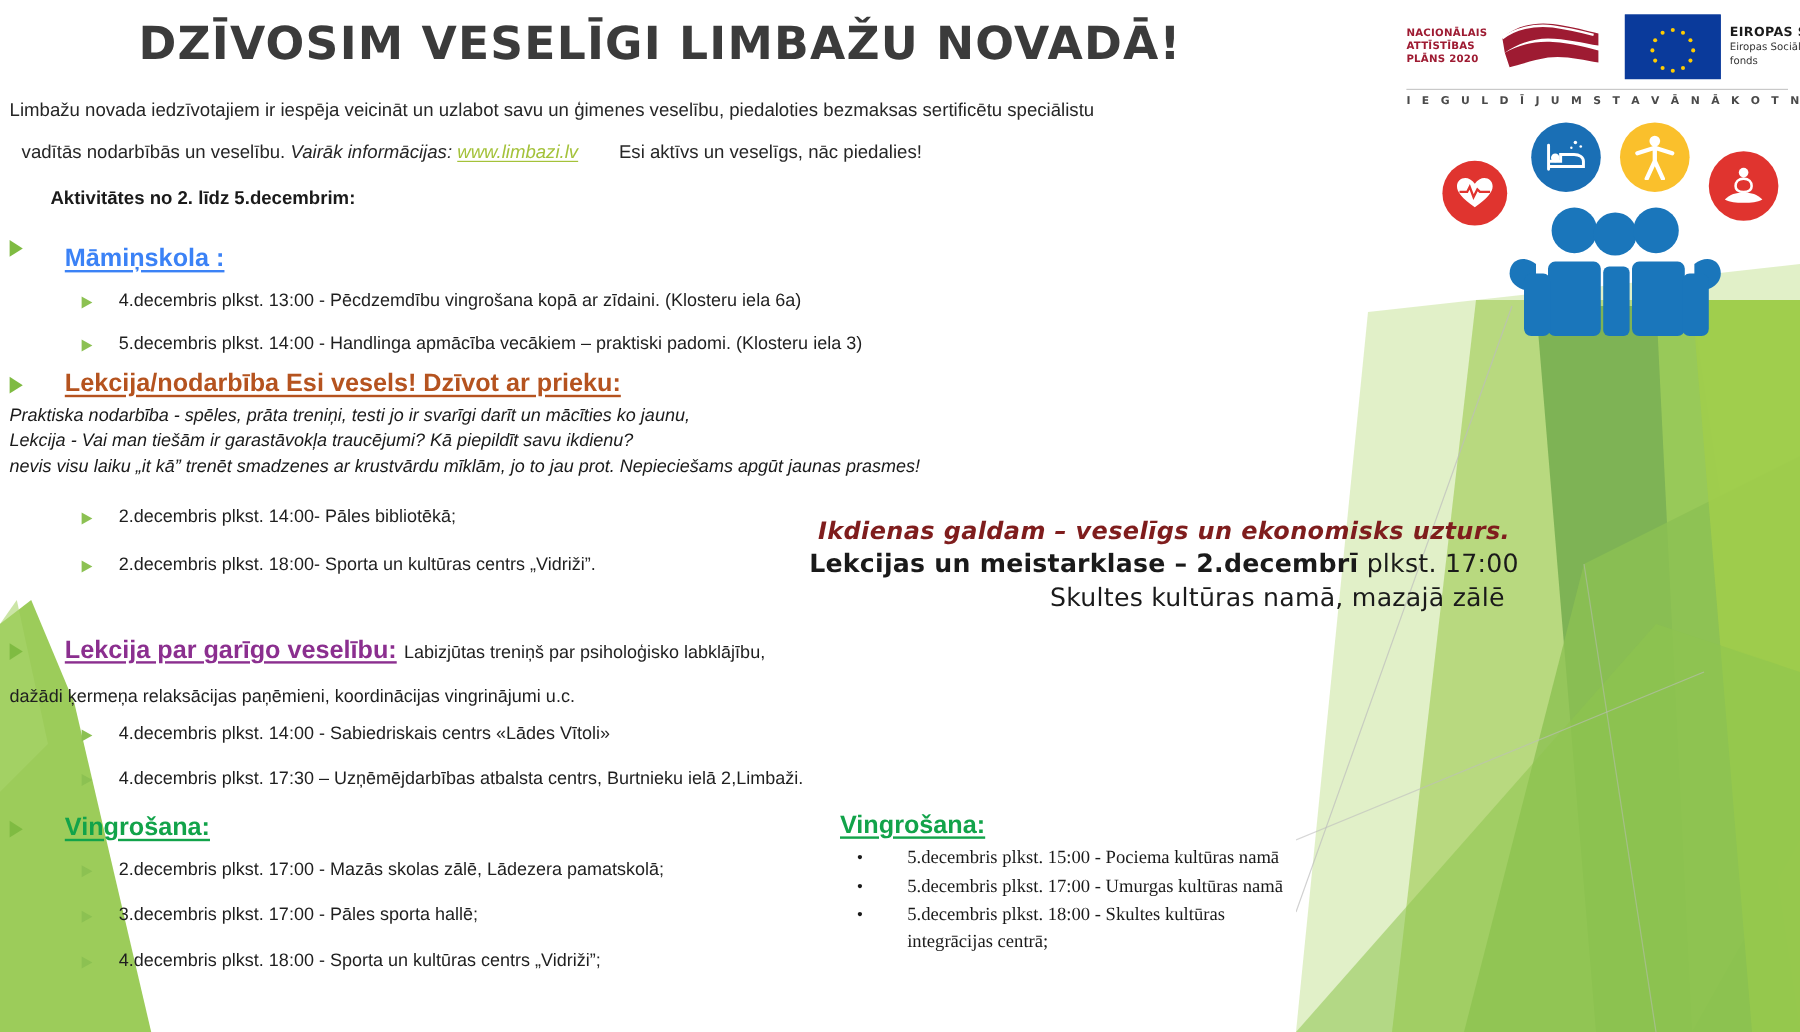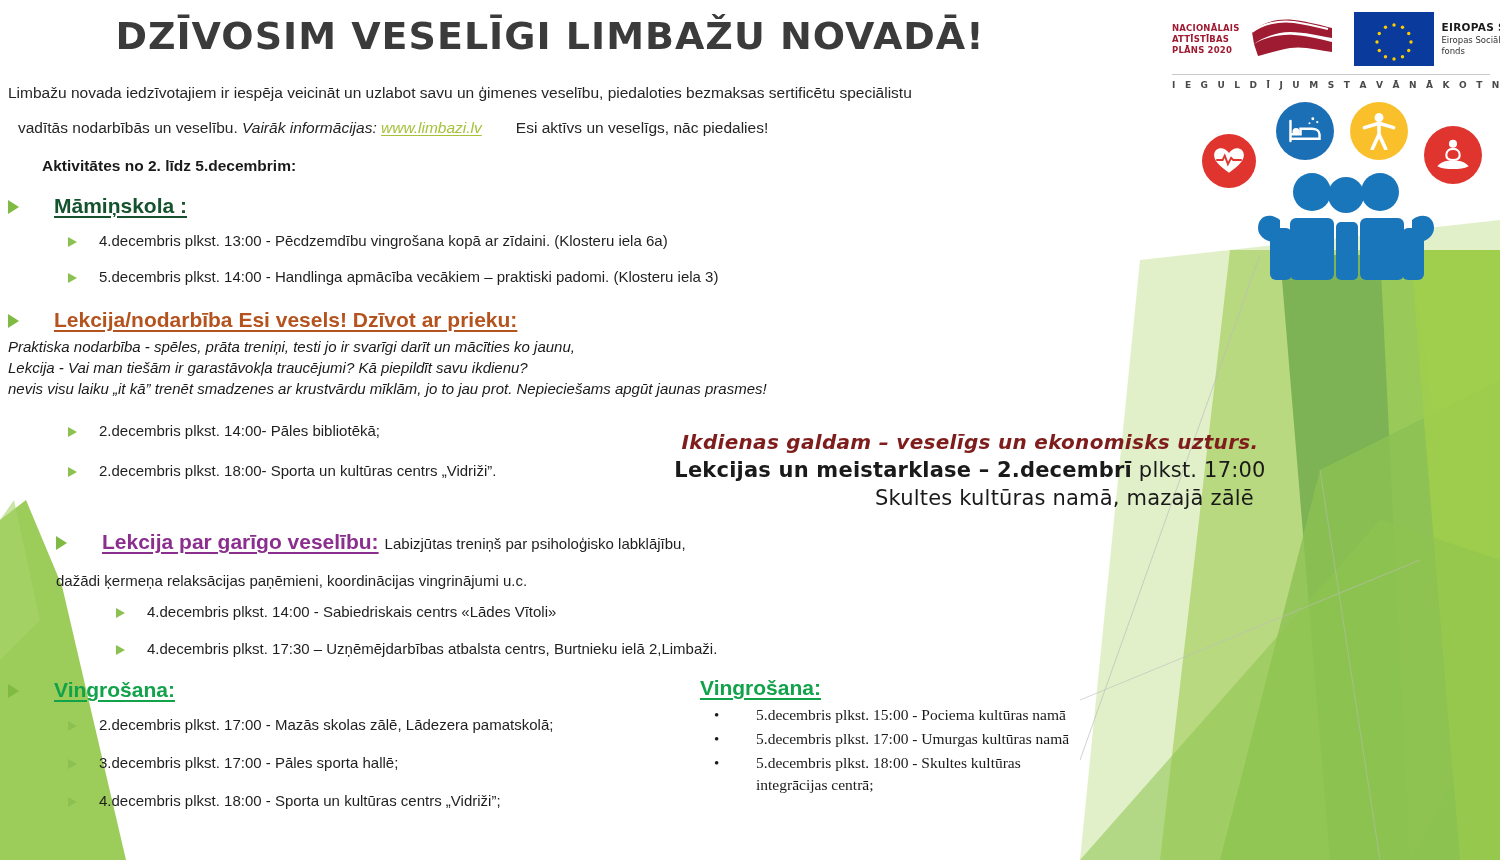--- a/index.html
+++ b/index.html
@@ -62,21 +62,21 @@
     border-left:9px solid #8cc152;
     border-top:5.5px solid transparent;
     border-bottom:5.5px solid transparent;
     margin-top:5px;
   }
   .head-text{
     font-size:21px;font-weight:700;
     text-decoration:underline;text-underline-offset:3px;
     white-space:nowrap;
   }
-  .head-gold{color:#14532d;}
+  .head-gold{color:#3b82f6;margin-top:10px;}
   .head-orange{color:#b5531f;}
   .head-purple{color:#8b2f8f;}
   .head-green{color:#12a34a;}
 
   .sub-list{margin-top:6px;}
   .sub-item{
     display:flex;align-items:flex-start;
     margin-top:14px;
     font-size:15px;color:#1f1f1f;
     white-space:nowrap;
@@ -311,21 +311,21 @@
       </div>
     </div>
   </div>
 
   <div id="food-block">
     <div id="food-l1">Ikdienas galdam – veselīgs un ekonomisks uzturs.</div>
     <div id="food-l2"><b>Lekcijas un meistarklase – 2.decembrī</b><span> plkst. 17:00</span></div>
     <div id="food-l3">Skultes kultūras namā, mazajā zālē</div>
   </div>
 
-  <div class="sec" style="left:8px;top:530px;margin-left:48px;">
+  <div class="sec" style="left:8px;top:530px;">
     <div class="sec-head">
       <span class="tri"></span>
       <span style="margin-left:35px;white-space:nowrap;">
         <span class="head-text head-purple">Lekcija par garīgo veselību:</span><span style="font-size:15px;color:#1f1f1f;margin-left:6px;">Labizjūtas treniņš par psiholoģisko labklājību,</span>
       </span>
     </div>
     <div style="margin-top:18px;font-size:15px;color:#1f1f1f;white-space:nowrap;">dažādi ķermeņa relaksācijas paņēmieni, koordinācijas vingrinājumi u.c.</div>
     <div class="sub-list" style="margin-left:60px;margin-top:14px;">
       <div class="sub-item">
         <span class="tri-sm"></span>

